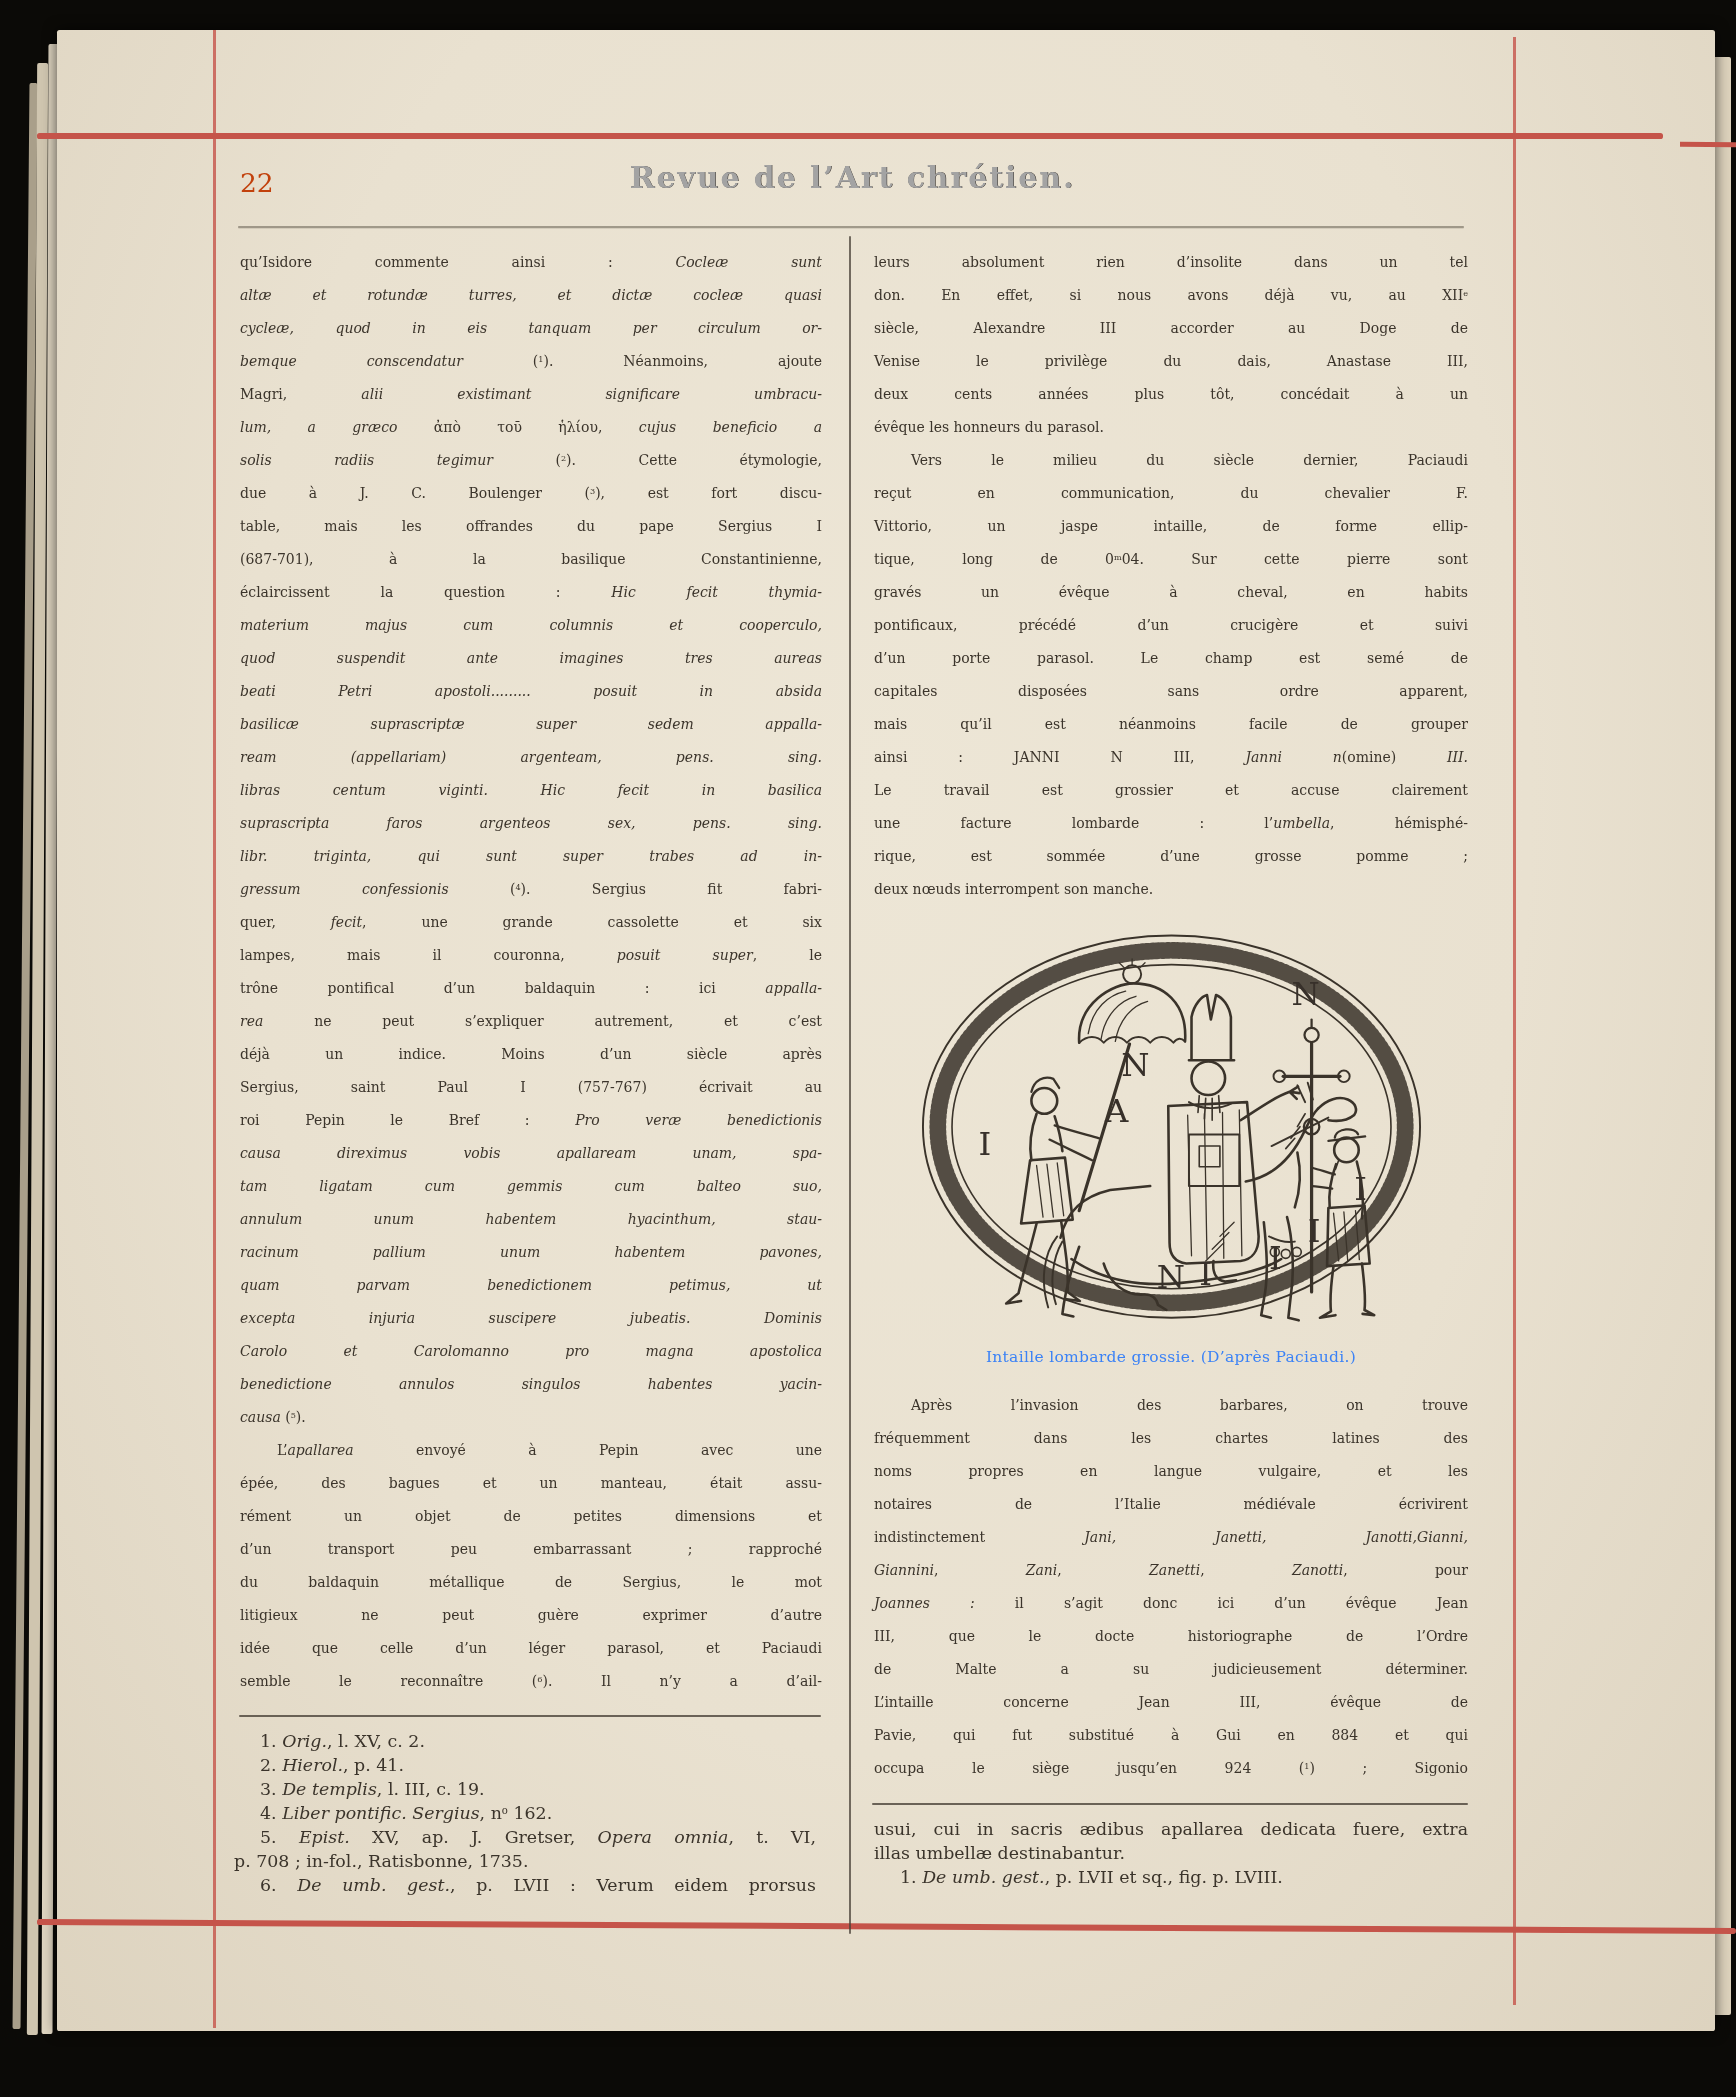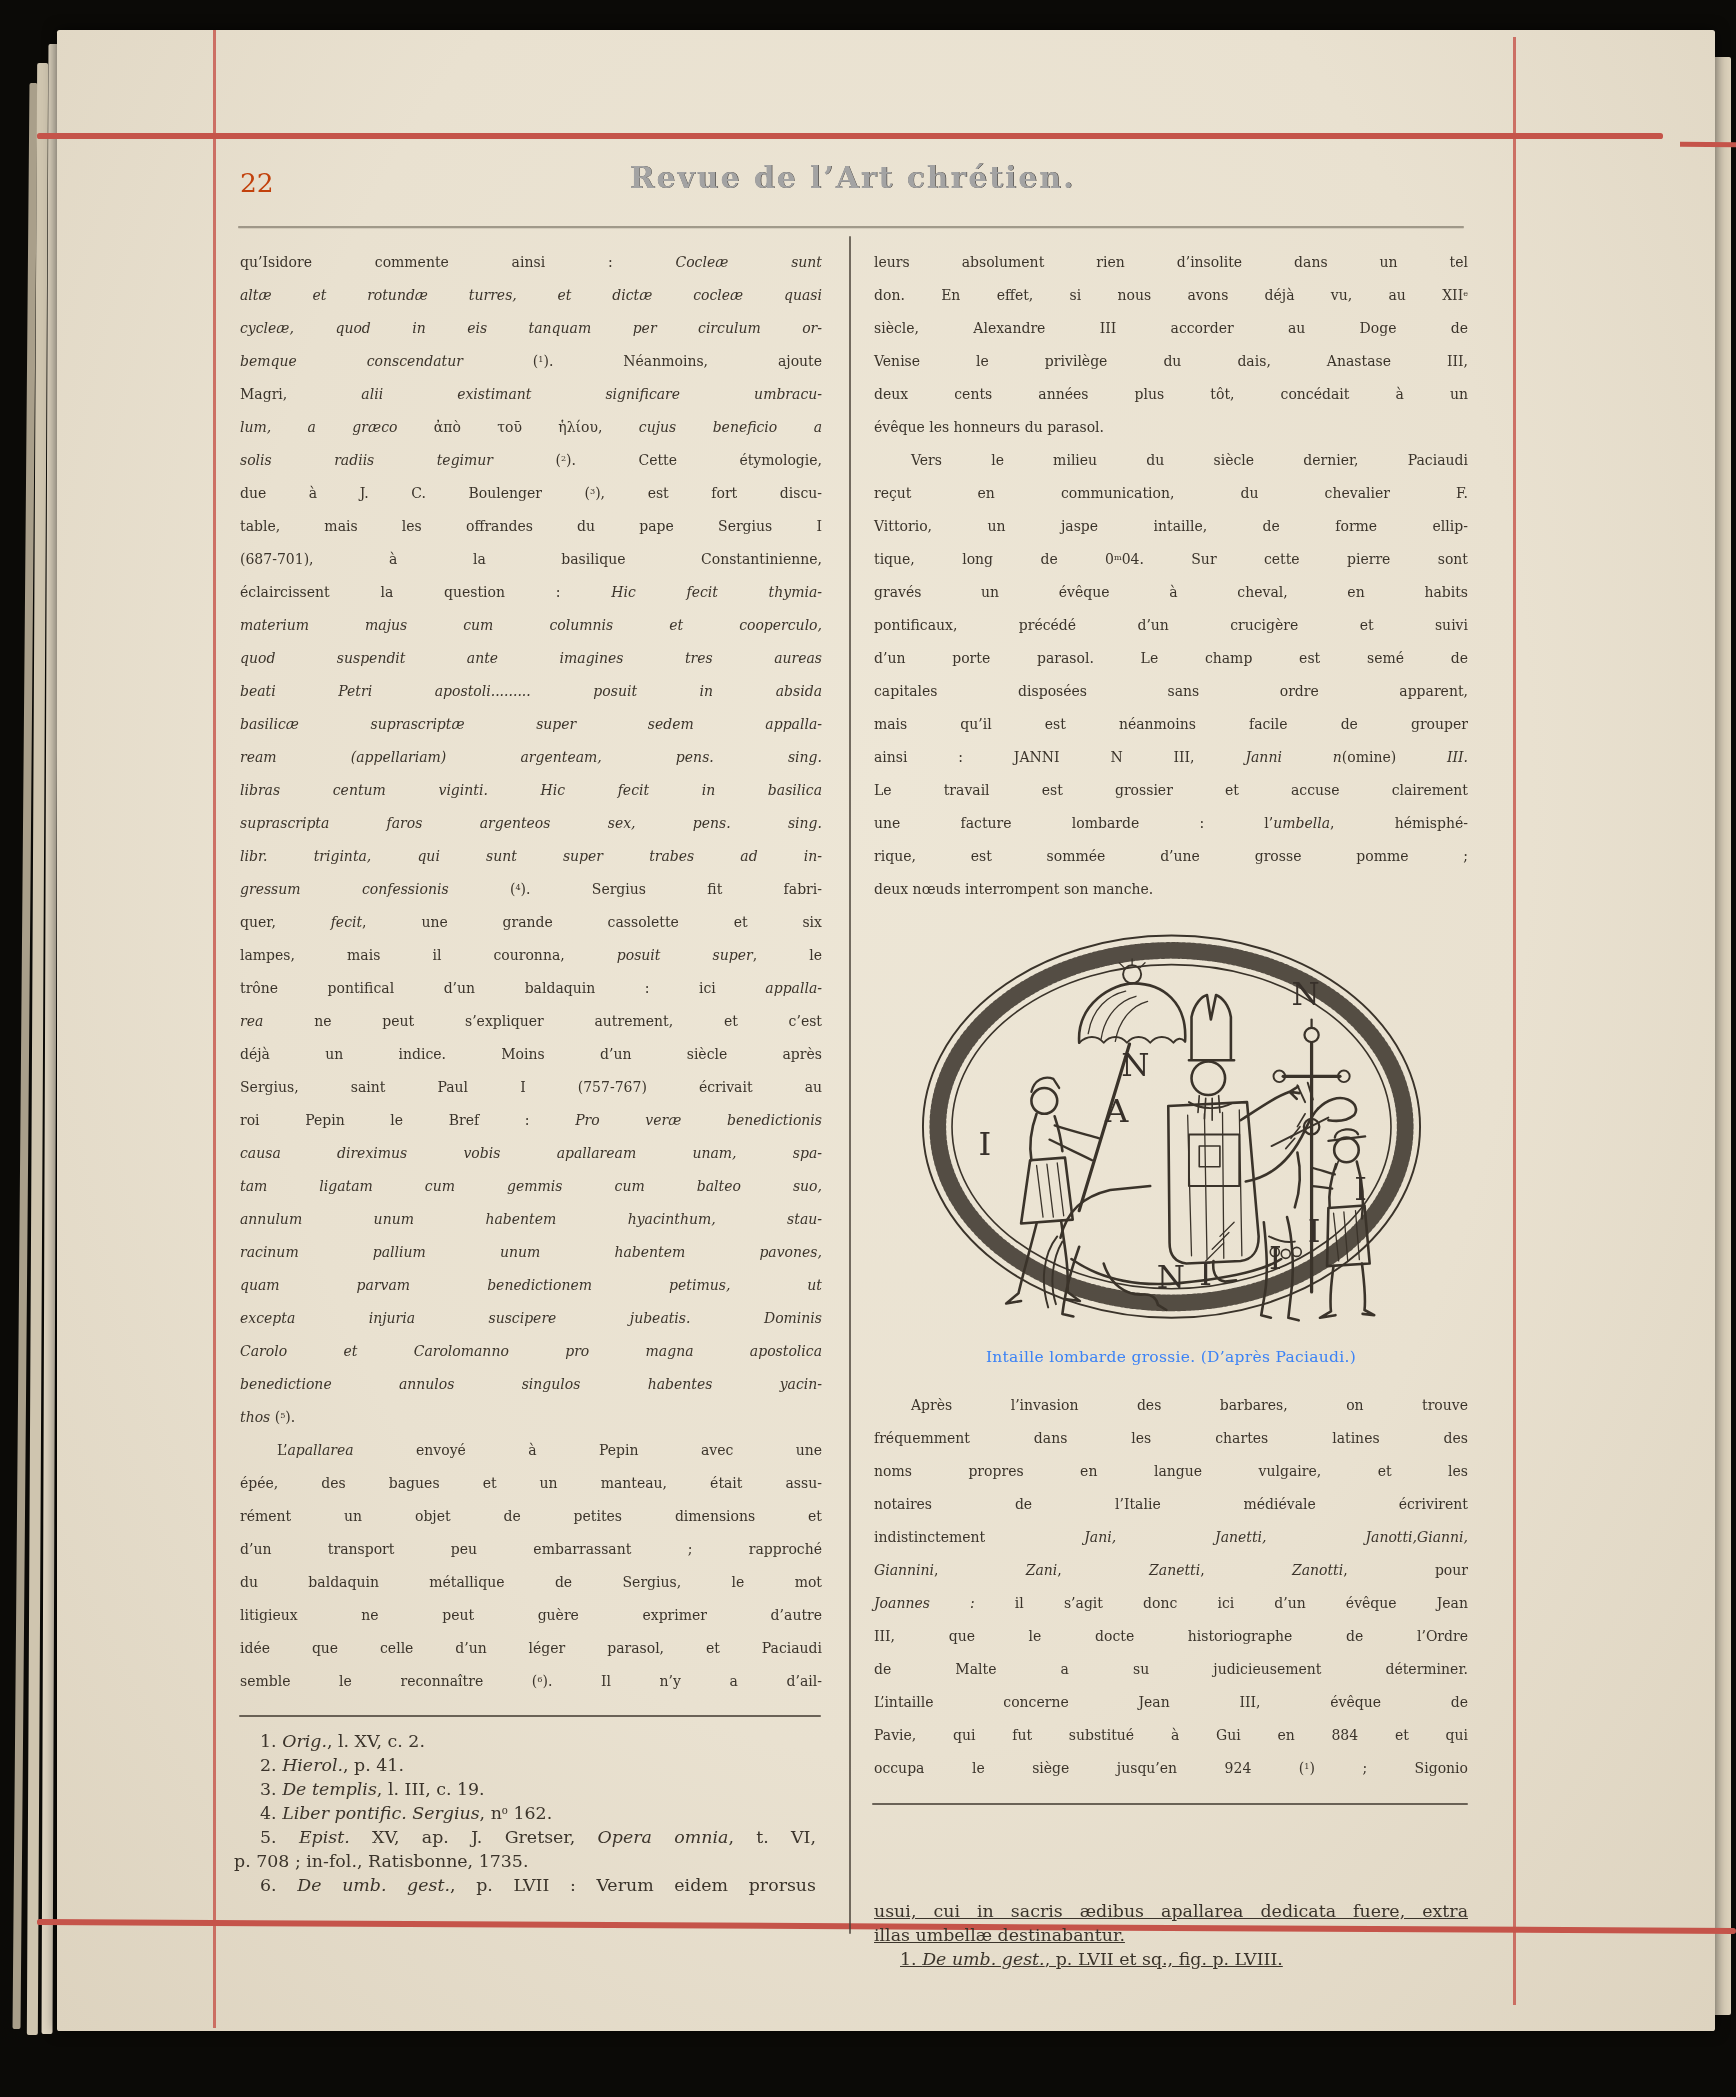--- a/index.html
+++ b/index.html
@@ -38,21 +38,21 @@
   .ln.e{text-align-last:left;}
   .ln.s{text-indent:37px;}
   .ln.se{text-align-last:left;text-indent:37px;}
   sup{font-size:.58em;line-height:0;vertical-align:.48em;}
   
   .fnrule{position:absolute;height:1.9px;background:#4a4238;opacity:.8;border-radius:1.3px;}
   #fnrule-left{left:239px;top:1715px;width:582px;}
   #fnrule-right{left:872px;top:1803px;width:596px;}
   .fn{position:absolute;color:#3b342b;font-size:17.4px;line-height:24px;}
   #fn-left{left:234px;top:1729px;width:582px;}
-  #fn-right{left:874px;top:1899px;width:594px;text-decoration:underline;}
+  #fn-right{left:874px;top:1817px;width:594px;}
   .fn .ln.s,.fn .ln.se{text-indent:26px;}
   
   #figure{position:absolute;left:910px;top:933px;width:523px;height:408px;}
   #figure-caption{position:absolute;left:874px;top:1348px;width:594px;text-align:center;
       font-size:15.5px;color:#3b82f6;letter-spacing:0.3px;}
   .engrave{stroke:#3a332a;fill:none;stroke-linecap:round;stroke-linejoin:round;}
 </style>
 </head>
 <body>
 
@@ -105,21 +105,21 @@
       <div class="ln">Sergius, saint Paul I (757-767) écrivait au</div>
       <div class="ln">roi Pepin le Bref : <i>Pro veræ benedictionis</i></div>
       <div class="ln"><i>causa direximus vobis apallaream unam, spa-</i></div>
       <div class="ln"><i>tam ligatam cum gemmis cum balteo suo,</i></div>
       <div class="ln"><i>annulum unum habentem hyacinthum, stau-</i></div>
       <div class="ln"><i>racinum pallium unum habentem pavones,</i></div>
       <div class="ln"><i>quam parvam benedictionem petimus, ut</i></div>
       <div class="ln"><i>excepta injuria suscipere jubeatis. Dominis</i></div>
       <div class="ln"><i>Carolo et Carolomanno pro magna apostolica</i></div>
       <div class="ln"><i>benedictione annulos singulos habentes yacin-</i></div>
-      <div class="ln e"><i>thos</i> (<sup>5</sup>).</div>
+      <div class="ln e"><i>causa</i> (<sup>5</sup>).</div>
       <div class="ln s">L’<i>apallarea</i> envoyé à Pepin avec une</div>
       <div class="ln">épée, des bagues et un manteau, était assu-</div>
       <div class="ln">rément un objet de petites dimensions et</div>
       <div class="ln">d’un transport peu embarrassant ; rapproché</div>
       <div class="ln">du baldaquin métallique de Sergius, le mot</div>
       <div class="ln">litigieux ne peut guère exprimer d’autre</div>
       <div class="ln">idée que celle d’un léger parasol, et Paciaudi</div>
       <div class="ln">semble le reconnaître (<sup>6</sup>). Il n’y a d’ail-</div>
     </div>
 

